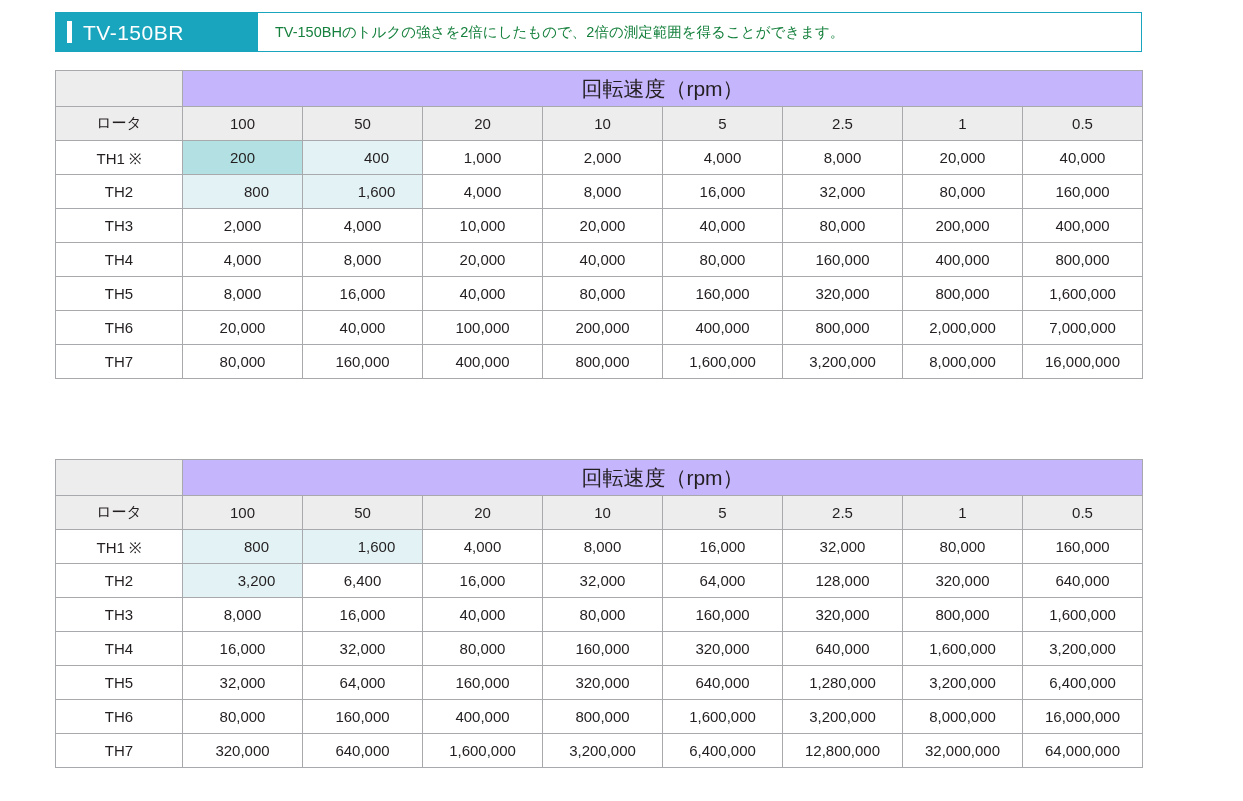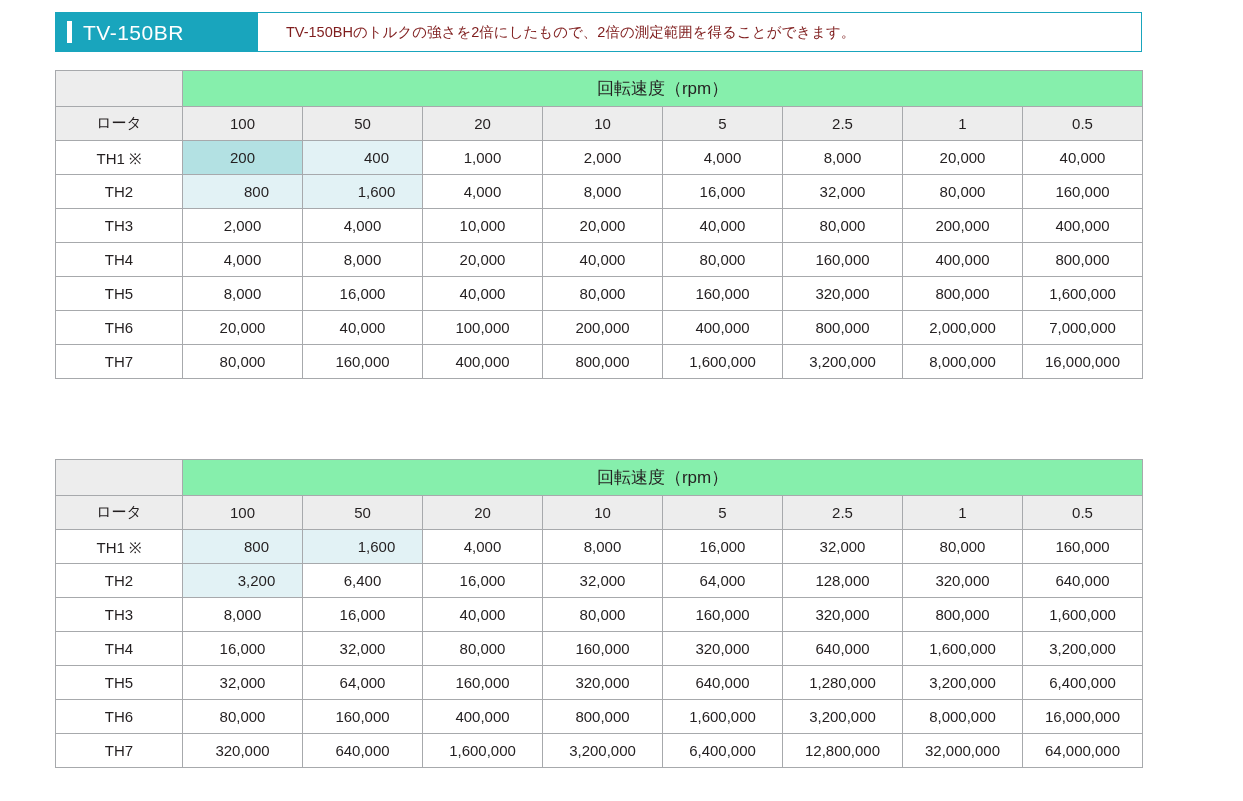--- a/index.html
+++ b/index.html
@@ -57,23 +57,23 @@
     line-height: 1;
     font-weight: normal;
   }
   .title-desc {
     flex: 1;
     border: 1px solid #19a5bd;
     border-left: none;
     display: flex;
     align-items: center;
     box-sizing: border-box;
-    padding-left: 28px;
+    padding-left: 17px;
     font-size: 14.5px;
-    color: #7f1d1d;
+    color: #15803d;
     background: #ffffff;
   }
 
   
   table.spec {
     border-collapse: collapse;
     margin-left: 55px;
     margin-top: 18px;
     width: 1087px;
     table-layout: fixed;
@@ -87,22 +87,22 @@
     padding: 0 4px;
     box-sizing: border-box;
     background: #ffffff;
     color: #231f20;
   }
   table.spec .hdr-blank {
     background: #ededed;
     border-bottom: 1px solid #a7a9ac;
   }
   table.spec .hdr-span {
-    background: #86efac;
-    font-size: 17px;
+    background: #c4b5fd;
+    font-size: 21px;
     height: 36px;
   }
   table.spec .hdr-rotor {
     background: #ededed;
     height: 34px;
   }
   table.spec .hdr-speed {
     background: #ededed;
     height: 34px;
   }

